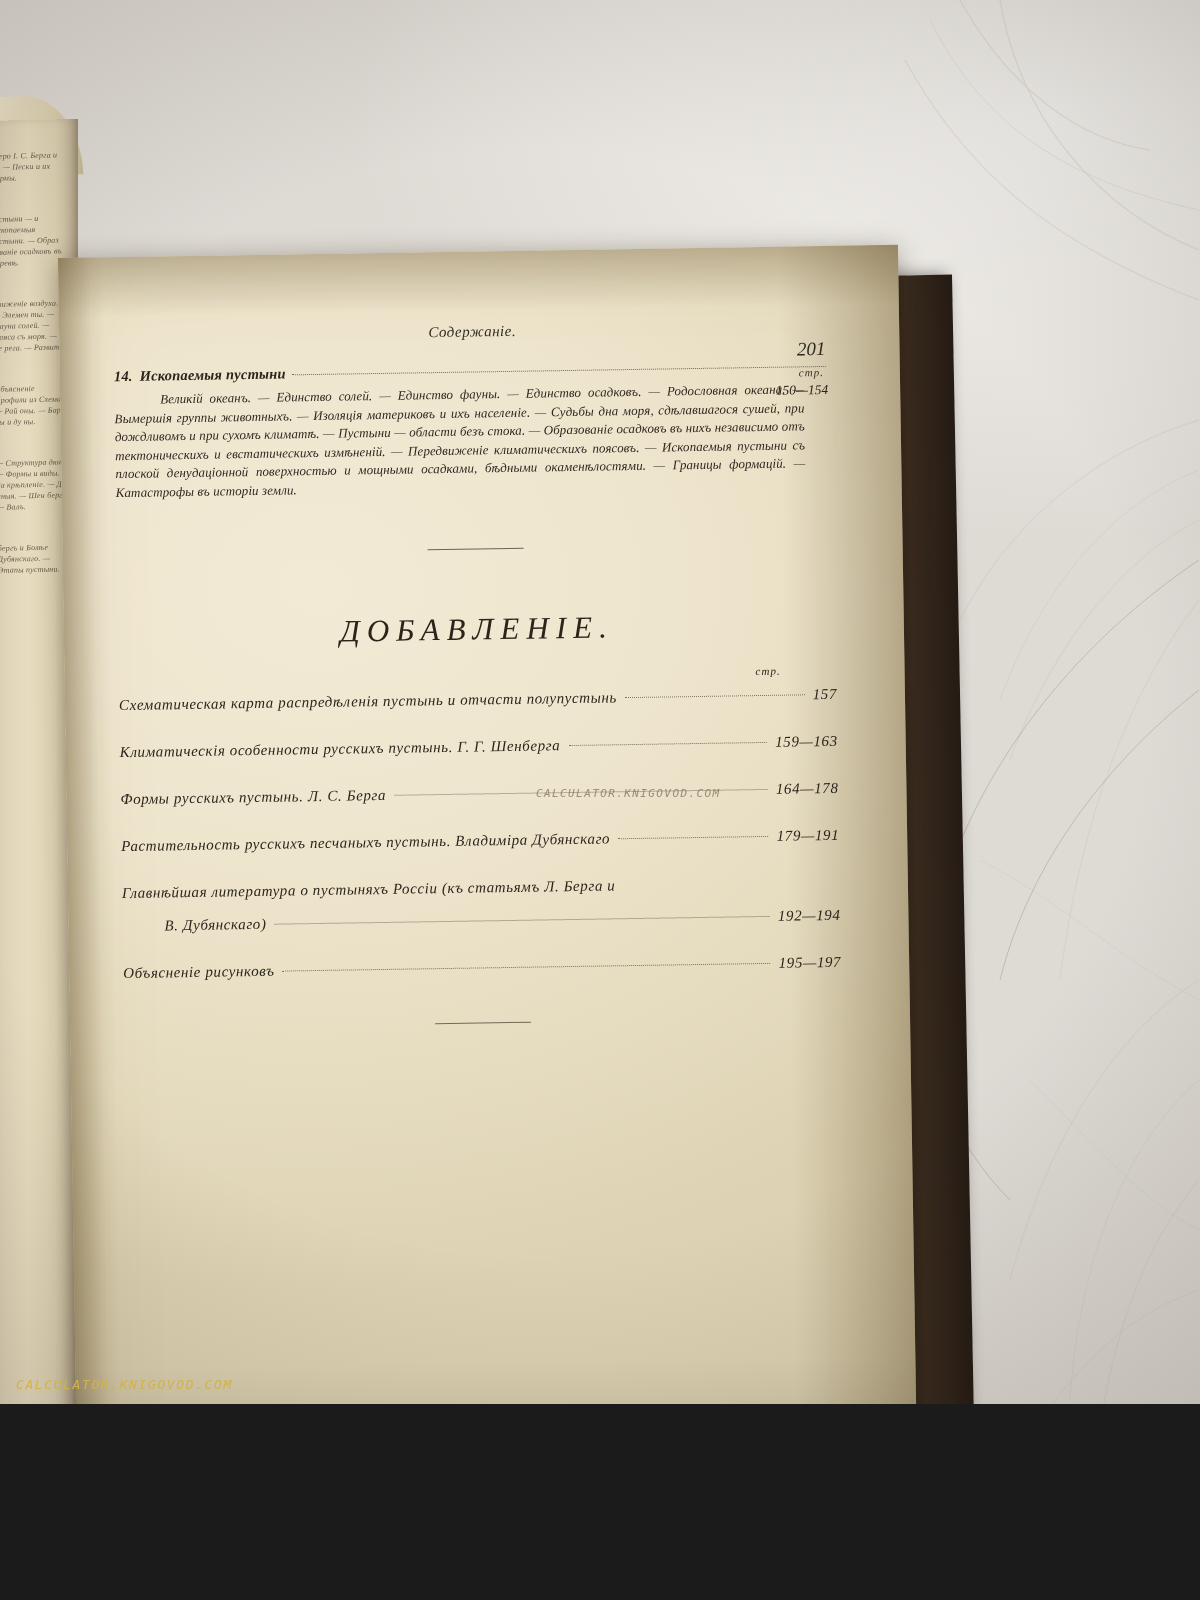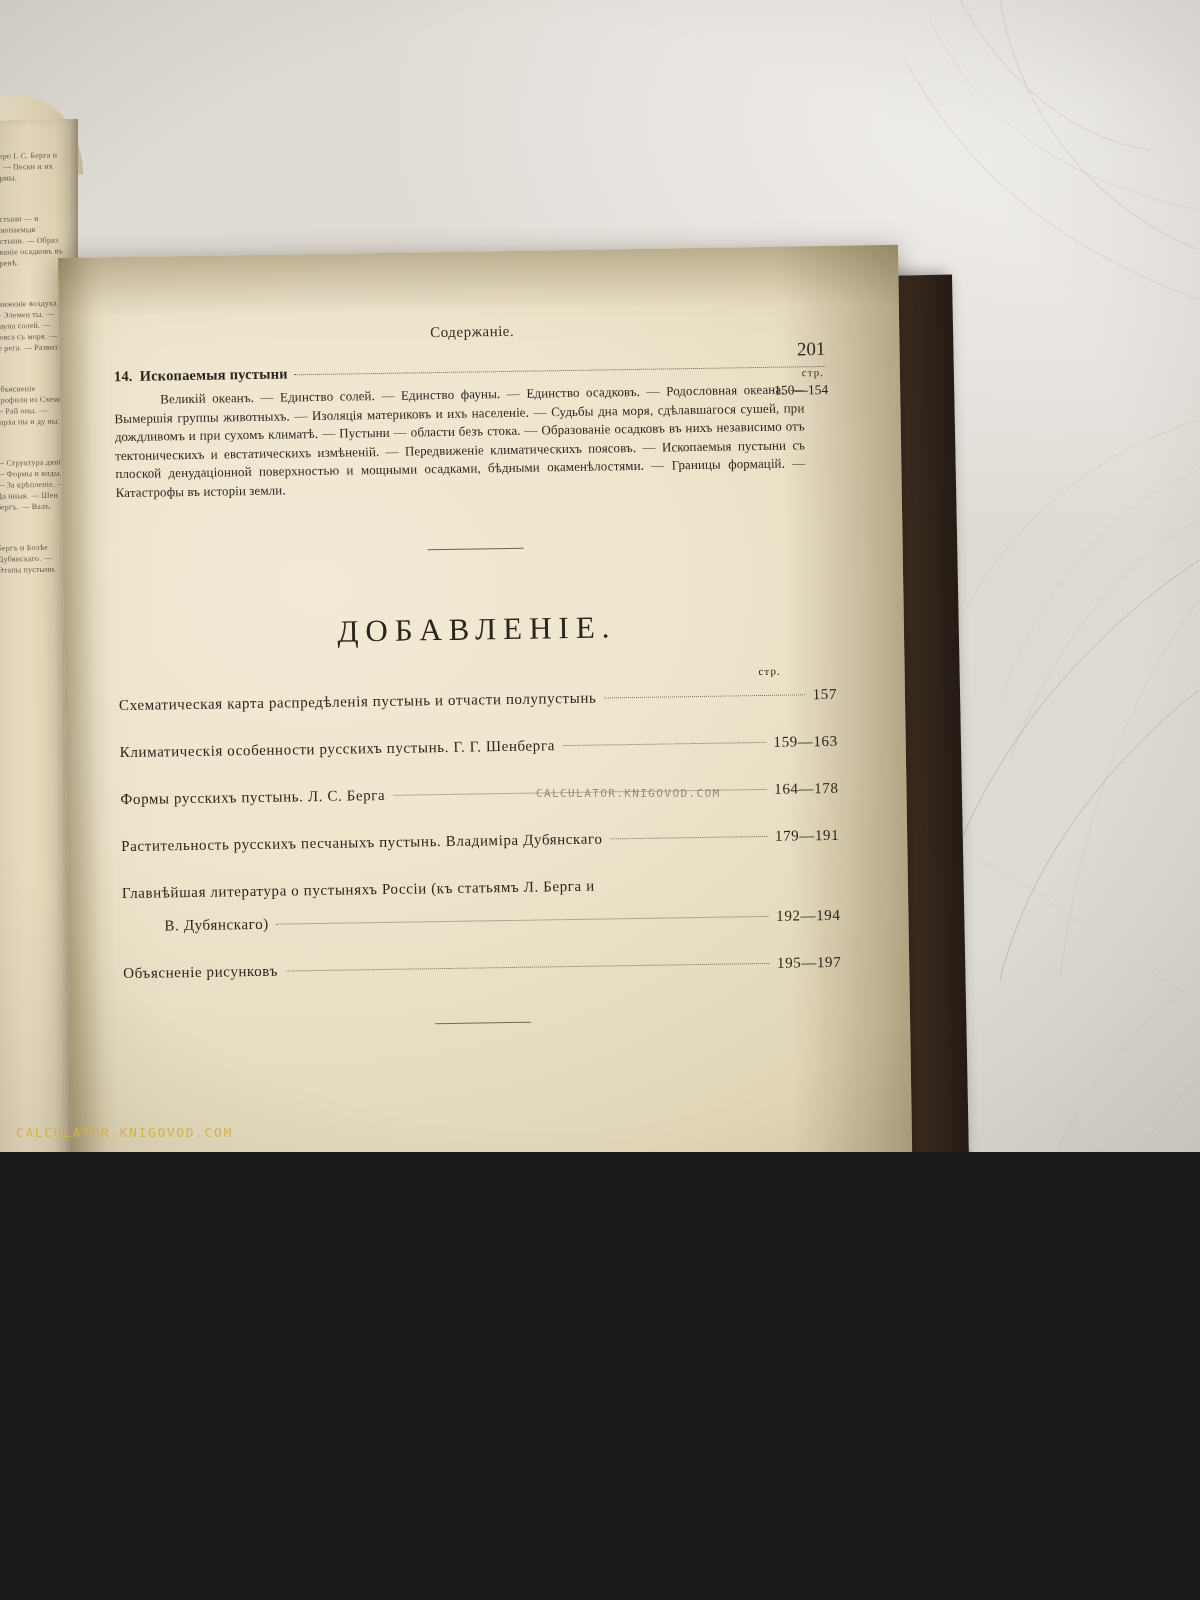--- a/index.html
+++ b/index.html
@@ -3,23 +3,24 @@
 <meta charset="utf-8">
 <style>
   html, body {
     margin: 0;
     padding: 0;
     background: #1b1b1b;
   }
   #stage {
     position: relative;
     width: 1200px;
-    height: 1152px;
+    height: 1404px;
     overflow: hidden;
     font-family: "Liberation Serif", serif;
+    font-style: italic;
   }
 
   
   .bg {
     position: absolute;
     inset: 0;
     background:
       radial-gradient(ellipse 700px 420px at 1050px 120px, #f3f1ee 0%, #e8e5e0 55%, #dedad4 100%),
       linear-gradient(125deg, #e9e6e1 0%, #efece8 25%, #e3e0da 50%, #eceae6 75%, #e2dfd9 100%);
   }

